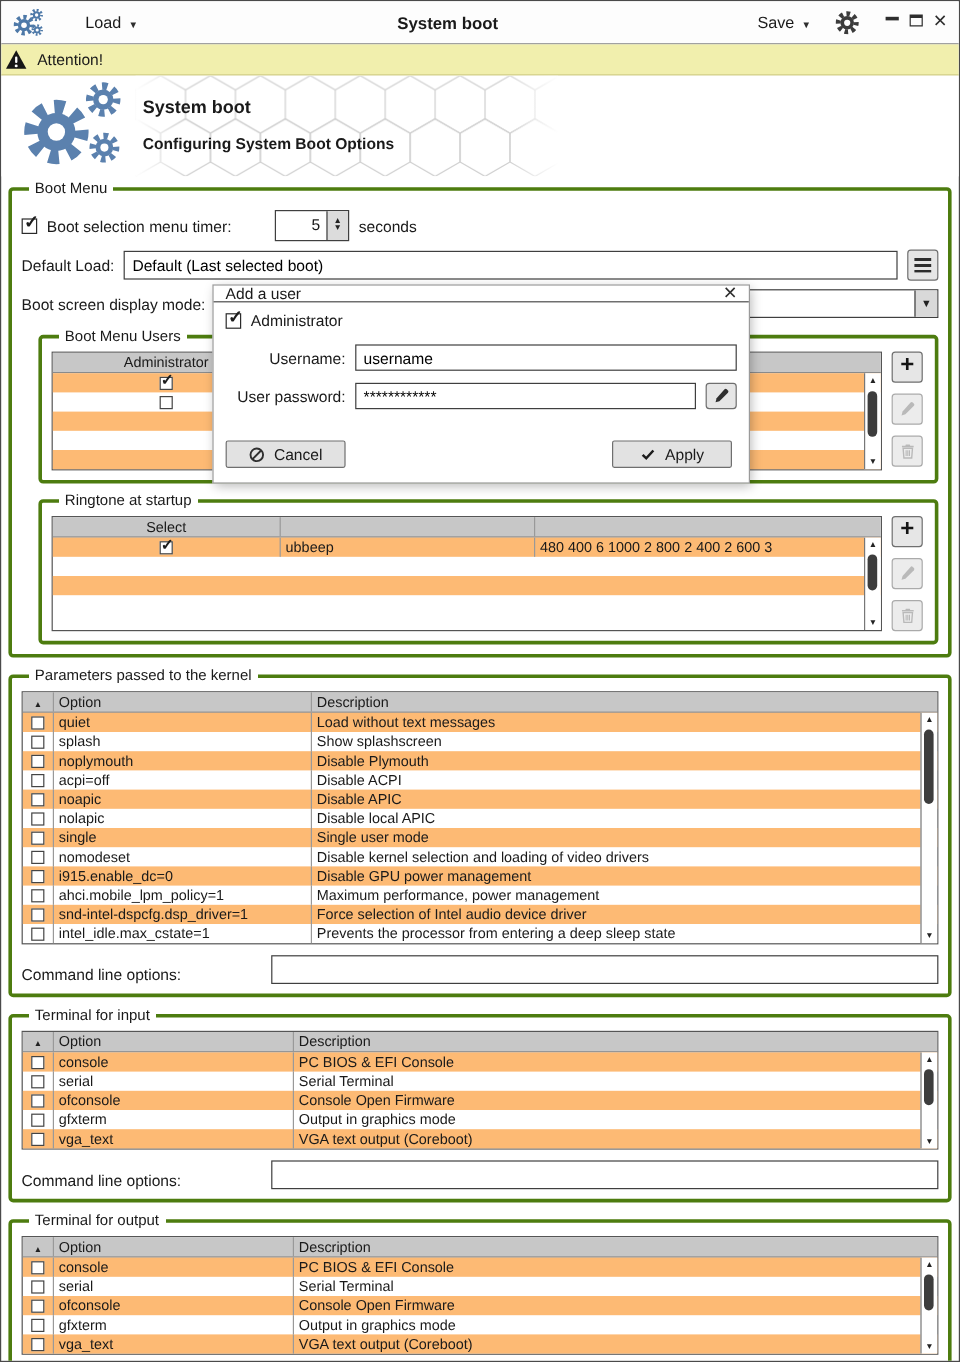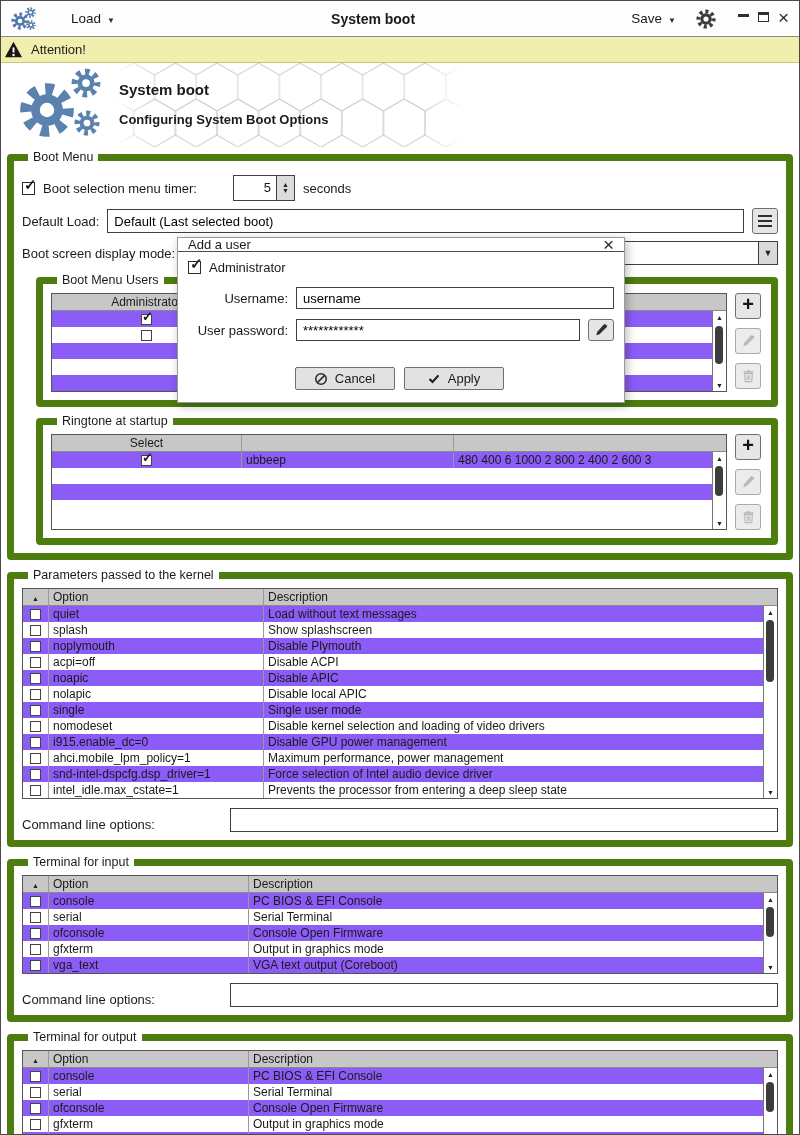--- a/index.html
+++ b/index.html
@@ -25,21 +25,21 @@
   .header { height:84px; position:relative; background:#fff; overflow:hidden; }
   .hexwrap { position:absolute; left:112px; top:0; width:352px; height:84px; }
   .hexwrap::before { content:""; position:absolute; inset:0; background:linear-gradient(90deg,#fff 0%,rgba(255,255,255,0) 12%,rgba(255,255,255,0) 88%,#fff 100%); }
   .logo { position:absolute; left:16px; top:5px; }
   .htext { position:absolute; left:118px; top:18px; }
   .htext .t1 { font-size:15px; font-weight:bold; }
   .htext .t2 { font-size:13px; font-weight:bold; margin-top:14px; }
 
   
   .content { padding:0 6px; }
-  fieldset { border:7px solid #4d7c0f; border-radius:4px; padding:2px 8px 8px; margin:3px 0 8px; }
+  fieldset { border:3px solid #4d7c0f; border-radius:4px; padding:2px 8px 8px; margin:3px 0 8px; }
   legend { font-size:12.5px; padding:0 5px; margin-left:6px; }
   .frow { display:flex; align-items:center; gap:8px; font-size:13px; margin-top:7px; }
   .cb { width:13px; height:13px; border:1.5px solid #2b2b2b; background:#fff; position:relative; flex:none; }
   .cb.checked::after { content:"✓"; position:absolute; left:1px; top:-7px; font-size:15px; font-weight:bold; color:#1d1d1d; }
   .textbox { border:1px solid #3f3f3f; background:#fff; height:24px; font-size:13px; padding:0 6px; font-family:"Liberation Sans",sans-serif; }
   .grow { flex:1; }
   .sq-btn { width:26px; height:26px; border:1px solid #6f6f6f; border-radius:3px; background:#e6e6e6; display:flex; align-items:center; justify-content:center; flex:none; }
   .sq-btn.disabled { border-color:#aaa; background:#ececec; color:#b9b9b9; }
   .g-plus::after { content:"+"; font-size:20px; font-weight:bold; color:#141414; line-height:14px; }
   .g-burger { width:14px; height:12px; background:repeating-linear-gradient(180deg,#2e2e2e 0 2.5px,transparent 2.5px 5px); }
@@ -53,21 +53,21 @@
   .dropdown { display:flex; height:24px; border:1px solid #3f3f3f; background:#fff; align-items:stretch; }
   .dd-text { flex:1; font-size:13px; padding:3px 6px 0; }
   .dd-btn { width:19px; background:#d9d9d9; border-left:1px solid #3f3f3f; display:flex; align-items:center; justify-content:center; }
   .dd-btn::after { content:"▼"; font-size:9px; color:#222; }
 
   
   .grouprow { display:flex; gap:8px; margin-top:4px; }
   .tbl { flex:1; border:1px solid #555; background:#fff; position:relative; font-size:12px; }
   .tr { display:flex; height:16px; align-items:center; }
   .tr.head { height:17px; background:#c7c7c7; border-bottom:1px solid #8a8a8a; }
-  .tr.shade { background:#8b5cf6; }
+  .tr.shade { background:#fdba74; }
   .cell { height:100%; display:flex; align-items:center; padding:0 4px; overflow:hidden; white-space:nowrap; }
   .c-check { width:26px; justify-content:center; border-right:1px solid #999; flex:none; padding:0; }
   .c-opt { width:215px; border-right:1px solid #999; flex:none; }
   .c-opt2 { width:200px; border-right:1px solid #999; flex:none; }
   .c-desc { flex:1; }
   .c-sel { width:190px; justify-content:center; border-right:1px solid #999; flex:none; }
   .c-name { width:212px; border-right:1px solid #999; flex:none; }
   .cbx { width:11px; height:11px; border:1.2px solid #444; background:#fff; position:relative; }
   .cbx.checked::after { content:"✓"; position:absolute; left:0; top:-6px; font-size:13px; font-weight:bold; color:#1d1d1d; }
   .g-sort::after { content:"▲"; font-size:7px; color:#222; }
@@ -84,21 +84,21 @@
   .cmdrow .lbl { width:208px; flex:none; }
 
   
   .dialog { position:absolute; left:176px; top:236px; width:448px; height:166px; background:#fff; border:1px solid #9a9a9a; box-shadow:2px 3px 9px rgba(0,0,0,0.28); z-index:20; }
   .dlg-head { height:14px; display:flex; align-items:center; padding:0 10px; border-bottom:1px solid #4d4d4d; font-size:13px; }
   .dlg-head .ttl { flex:1; }
   .dlg-x { font-size:15px; color:#3a3a3a; line-height:12px; }
   .dlg-body { padding:8px 10px 0; }
   .dlg-row { display:flex; align-items:center; gap:8px; margin-bottom:10px; font-size:13px; }
   .dlg-row .dlbl { width:100px; flex:none;text-align:right; }
-  .dlg-foot { display:flex; justify-content:center; gap:9px; padding-right:4px; margin-top:26px; }
+  .dlg-foot { display:flex; justify-content:space-between; gap:9px; padding-right:4px; margin-top:26px; }
   .dlg-btn { width:100px; height:23px; border:1px solid #6f6f6f; border-radius:2px; background:#e2e2e2; display:flex; align-items:center; justify-content:center; gap:7px; font-size:13px; }
   svg { display:block; }
 </style>
 </head>
 <body>
 
 <svg width="0" height="0" style="position:absolute">
   <defs>
     <symbol id="gear" viewBox="0 0 24 24">
       <circle cx="12" cy="12" r="9" fill="none" stroke="currentColor" stroke-width="5" stroke-dasharray="3.6 3.46" stroke-dashoffset="1"></circle>

